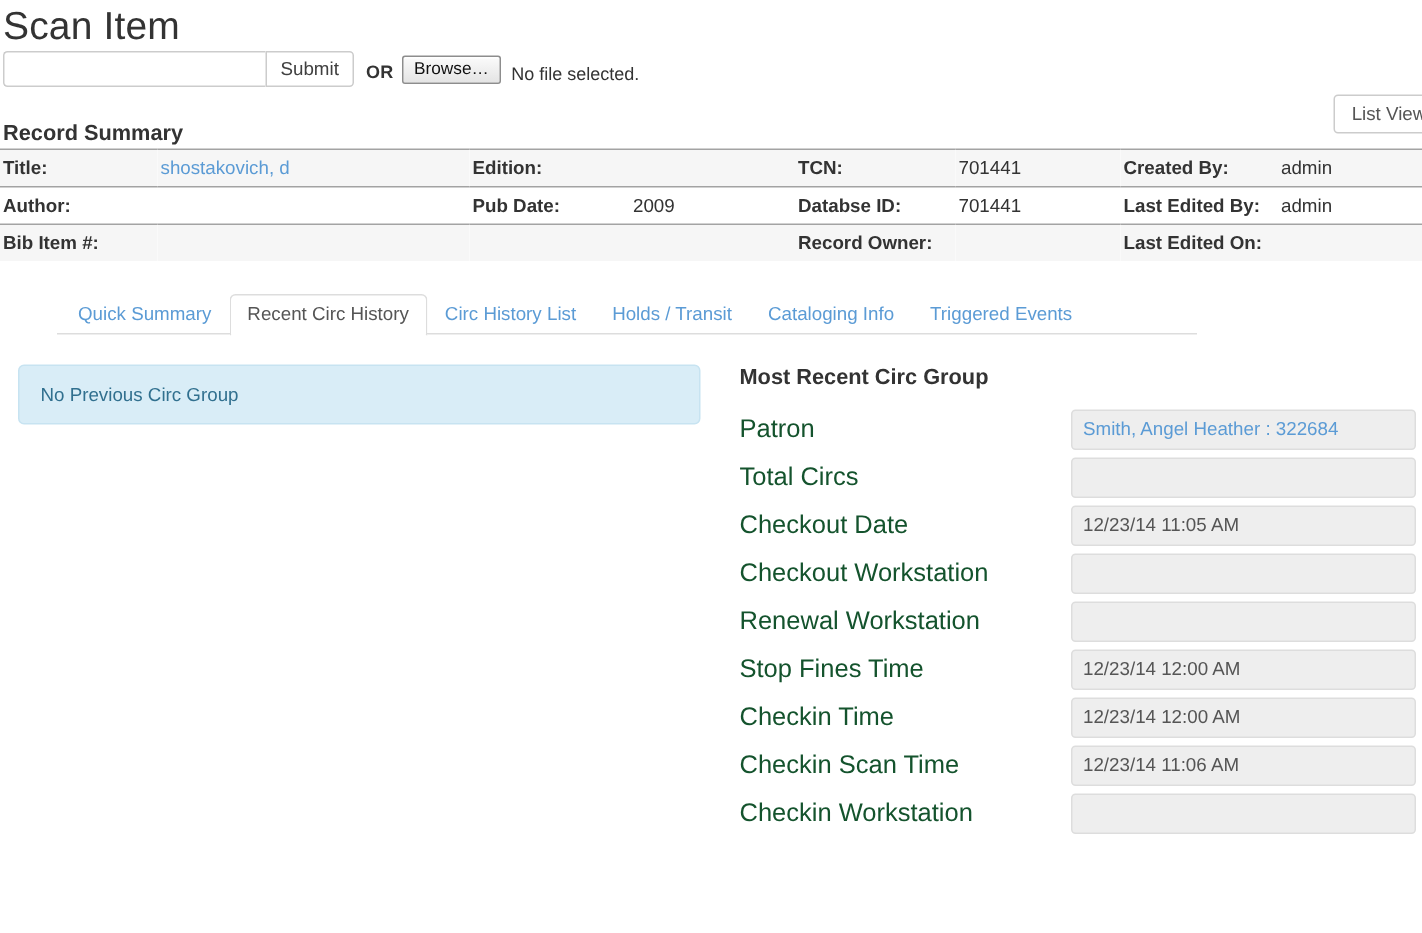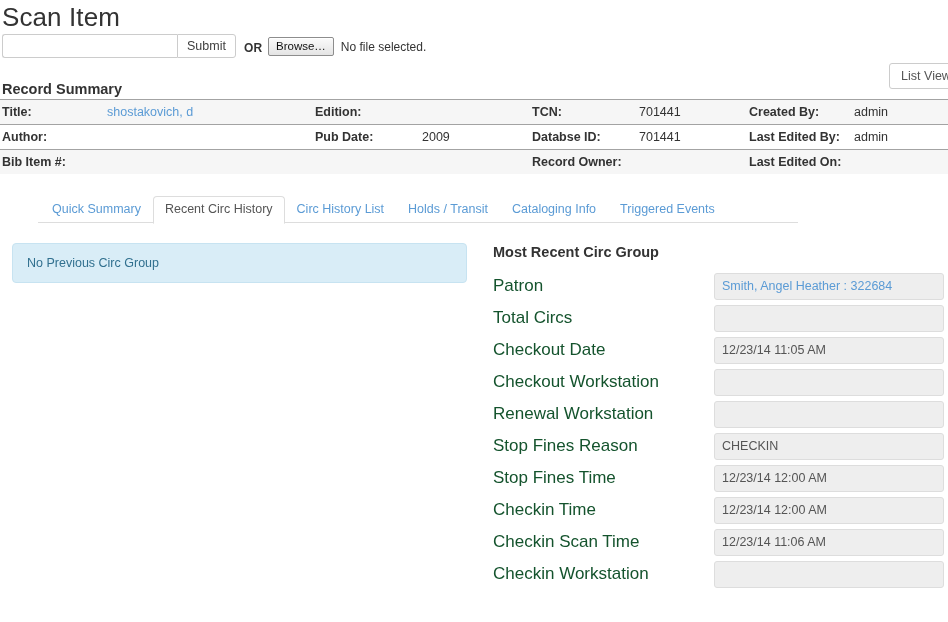--- a/index.html
+++ b/index.html
@@ -78,21 +78,21 @@
     font-size: 12px;
     font-weight: bold;
     color: #333333;
     letter-spacing: 0.2px;
   }
   .file-area {
     position: absolute;
     left: 268px;
     top: 5px;
     display: flex;
-    align-items: center;
+    align-items: flex-end;
   }
   .browse-btn {
     box-sizing: border-box;
     height: 19px;
     padding: 0 7px;
     font-family: "Liberation Sans", sans-serif;
     font-size: 11.5px;
     line-height: 17px;
     color: #101010;
     background: linear-gradient(#fbfbfb, #e4e4e4);
@@ -376,24 +376,20 @@
       </div>
       <div class="field-row">
         <div class="field-label">Checkout Workstation</div>
         <div class="field-value"></div>
       </div>
       <div class="field-row">
         <div class="field-label">Renewal Workstation</div>
         <div class="field-value"></div>
       </div>
       <div class="field-row">
-        <div class="field-label">Stop Fines Reason</div>
-        <div class="field-value">CHECKIN</div>
-      </div>
-      <div class="field-row">
         <div class="field-label">Stop Fines Time</div>
         <div class="field-value">12/23/14 12:00 AM</div>
       </div>
       <div class="field-row">
         <div class="field-label">Checkin Time</div>
         <div class="field-value">12/23/14 12:00 AM</div>
       </div>
       <div class="field-row">
         <div class="field-label">Checkin Scan Time</div>
         <div class="field-value">12/23/14 11:06 AM</div>

